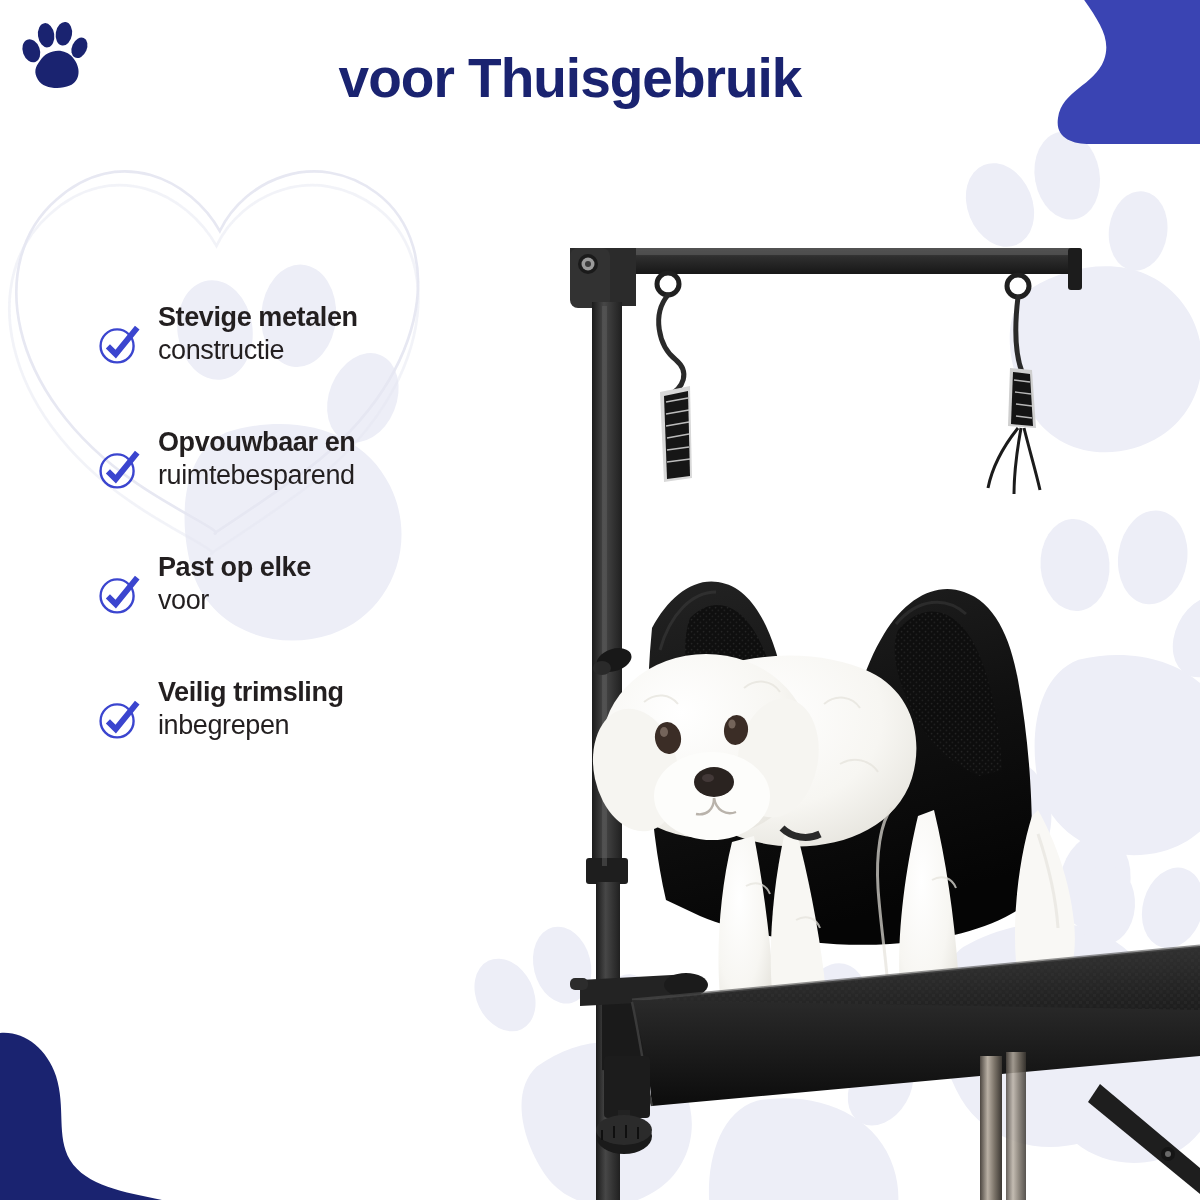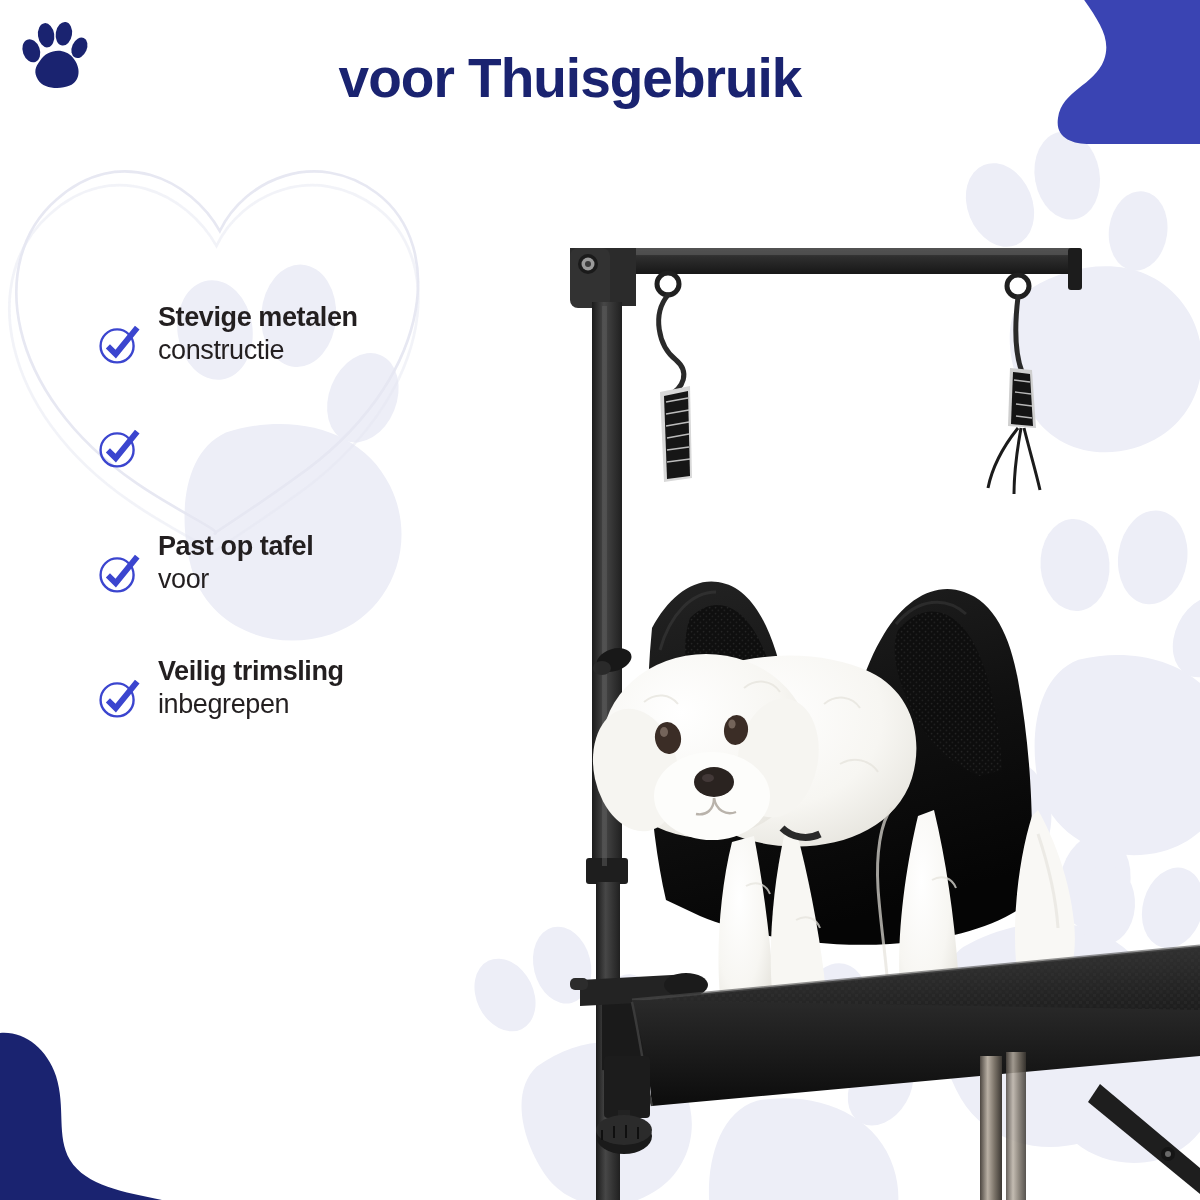--- a/index.html
+++ b/index.html
@@ -163,29 +163,33 @@
       <span class="feature-strong">Stevige metalen</span>
       <span class="feature-sub">constructie</span>
     </div>
   </div>
 
   <div class="feature-item">
     <svg class="check-icon" viewBox="0 0 48 48" aria-hidden="true">
       <circle cx="23" cy="25" r="18" fill="none" stroke="#3b45cf" stroke-width="2.6"></circle>
       <path d="M13 25.5 L21.5 34 L45 5" fill="none" stroke="#3b45cf" stroke-width="6.4" stroke-linecap="butt" stroke-linejoin="miter"></path>
     </svg>
+    <div class="feature-text">
+      <span class="feature-strong">Opvouwbaar en</span>
+      <span class="feature-sub">ruimtebesparend</span>
+    </div>
   </div>
 
   <div class="feature-item">
     <svg class="check-icon" viewBox="0 0 48 48" aria-hidden="true">
       <circle cx="23" cy="25" r="18" fill="none" stroke="#3b45cf" stroke-width="2.6"></circle>
       <path d="M13 25.5 L21.5 34 L45 5" fill="none" stroke="#3b45cf" stroke-width="6.4" stroke-linecap="butt" stroke-linejoin="miter"></path>
     </svg>
     <div class="feature-text">
-      <span class="feature-strong">Past op tafel</span>
+      <span class="feature-strong">Past op elke</span>
       <span class="feature-sub">voor</span>
     </div>
   </div>
 
   <div class="feature-item">
     <svg class="check-icon" viewBox="0 0 48 48" aria-hidden="true">
       <circle cx="23" cy="25" r="18" fill="none" stroke="#3b45cf" stroke-width="2.6"></circle>
       <path d="M13 25.5 L21.5 34 L45 5" fill="none" stroke="#3b45cf" stroke-width="6.4" stroke-linecap="butt" stroke-linejoin="miter"></path>
     </svg>
     <div class="feature-text">

